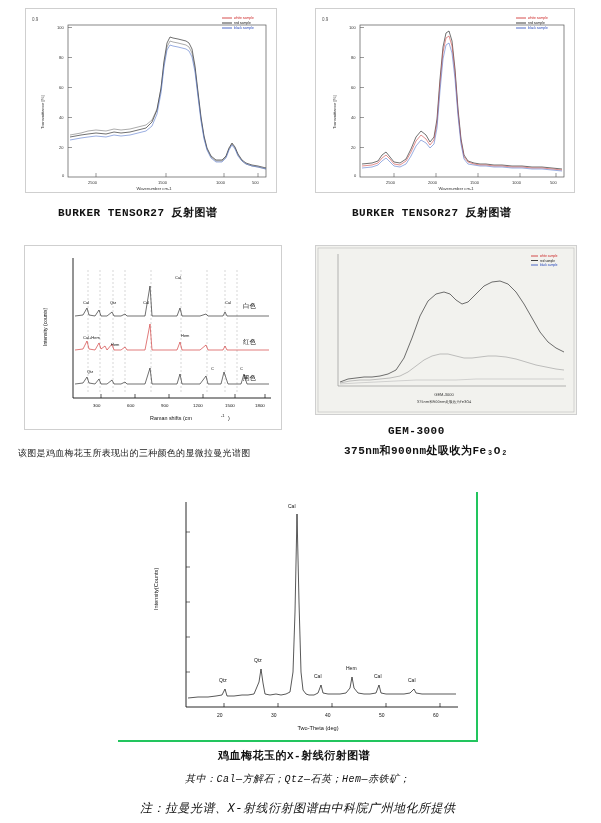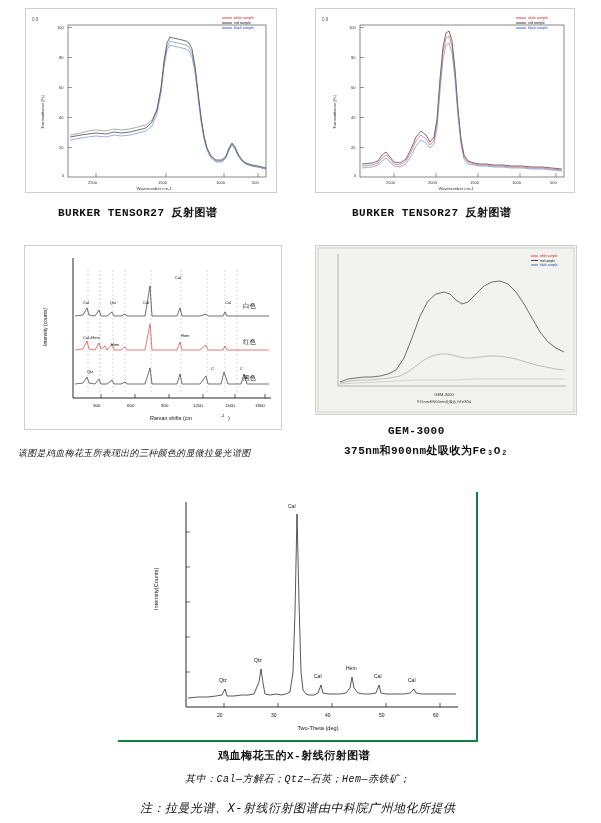--- a/index.html
+++ b/index.html
@@ -7,21 +7,21 @@
     width:601px;height:823px;
     background:#ffffff;
     font-family:"Liberation Sans", sans-serif;
     color:#111;
     position:relative;
     overflow:hidden;
   }
   .page{position:relative;width:601px;height:823px;}
 
   
-  .panel{position:absolute;background:#15803d;border:1px solid #cfcfcf;box-sizing:border-box;}
+  .panel{position:absolute;background:#22c55e;border:1px solid #cfcfcf;box-sizing:border-box;}
 
   svg{display:block;}
 
   
   .cap{
     position:absolute;
     font-family:"Liberation Serif", serif;
     color:#111;
     letter-spacing:0.5px;
   }
@@ -199,21 +199,21 @@
 
       <g font-size="6.5" fill="#111" font-family="DejaVu Sans, sans-serif">
         <text x="218" y="62">白色</text>
         <text x="218" y="98">红色</text>
         <text x="218" y="134">黑色</text>
       </g>
     </svg>
   </div>
 
   <div class="note" style="left:18px;top:445px;width:275px;">
-    <div style="font-style:italic;">该图是鸡血梅花玉所表现出的三种颜色的显微拉曼光谱图</div>
+    <div style="">该图是鸡血梅花玉所表现出的三种颜色的显微拉曼光谱图</div>
   </div>
 
   <div class="panel" style="left:315px;top:245px;width:262px;height:170px;">
     <svg width="260" height="168" viewBox="0 0 260 168">
       <rect x="0" y="0" width="260" height="168" fill="#f2f2ee"></rect>
       <rect x="2" y="2" width="256" height="164" fill="none" stroke="#bbb" stroke-width="0.6"></rect>
 
       <g font-size="3" font-family="Liberation Sans, sans-serif">
         <line x1="215" y1="10" x2="222" y2="10" stroke="#cc2222" stroke-width="0.8"></line>
         <text x="224" y="11" fill="#cc2222">white sample</text>

